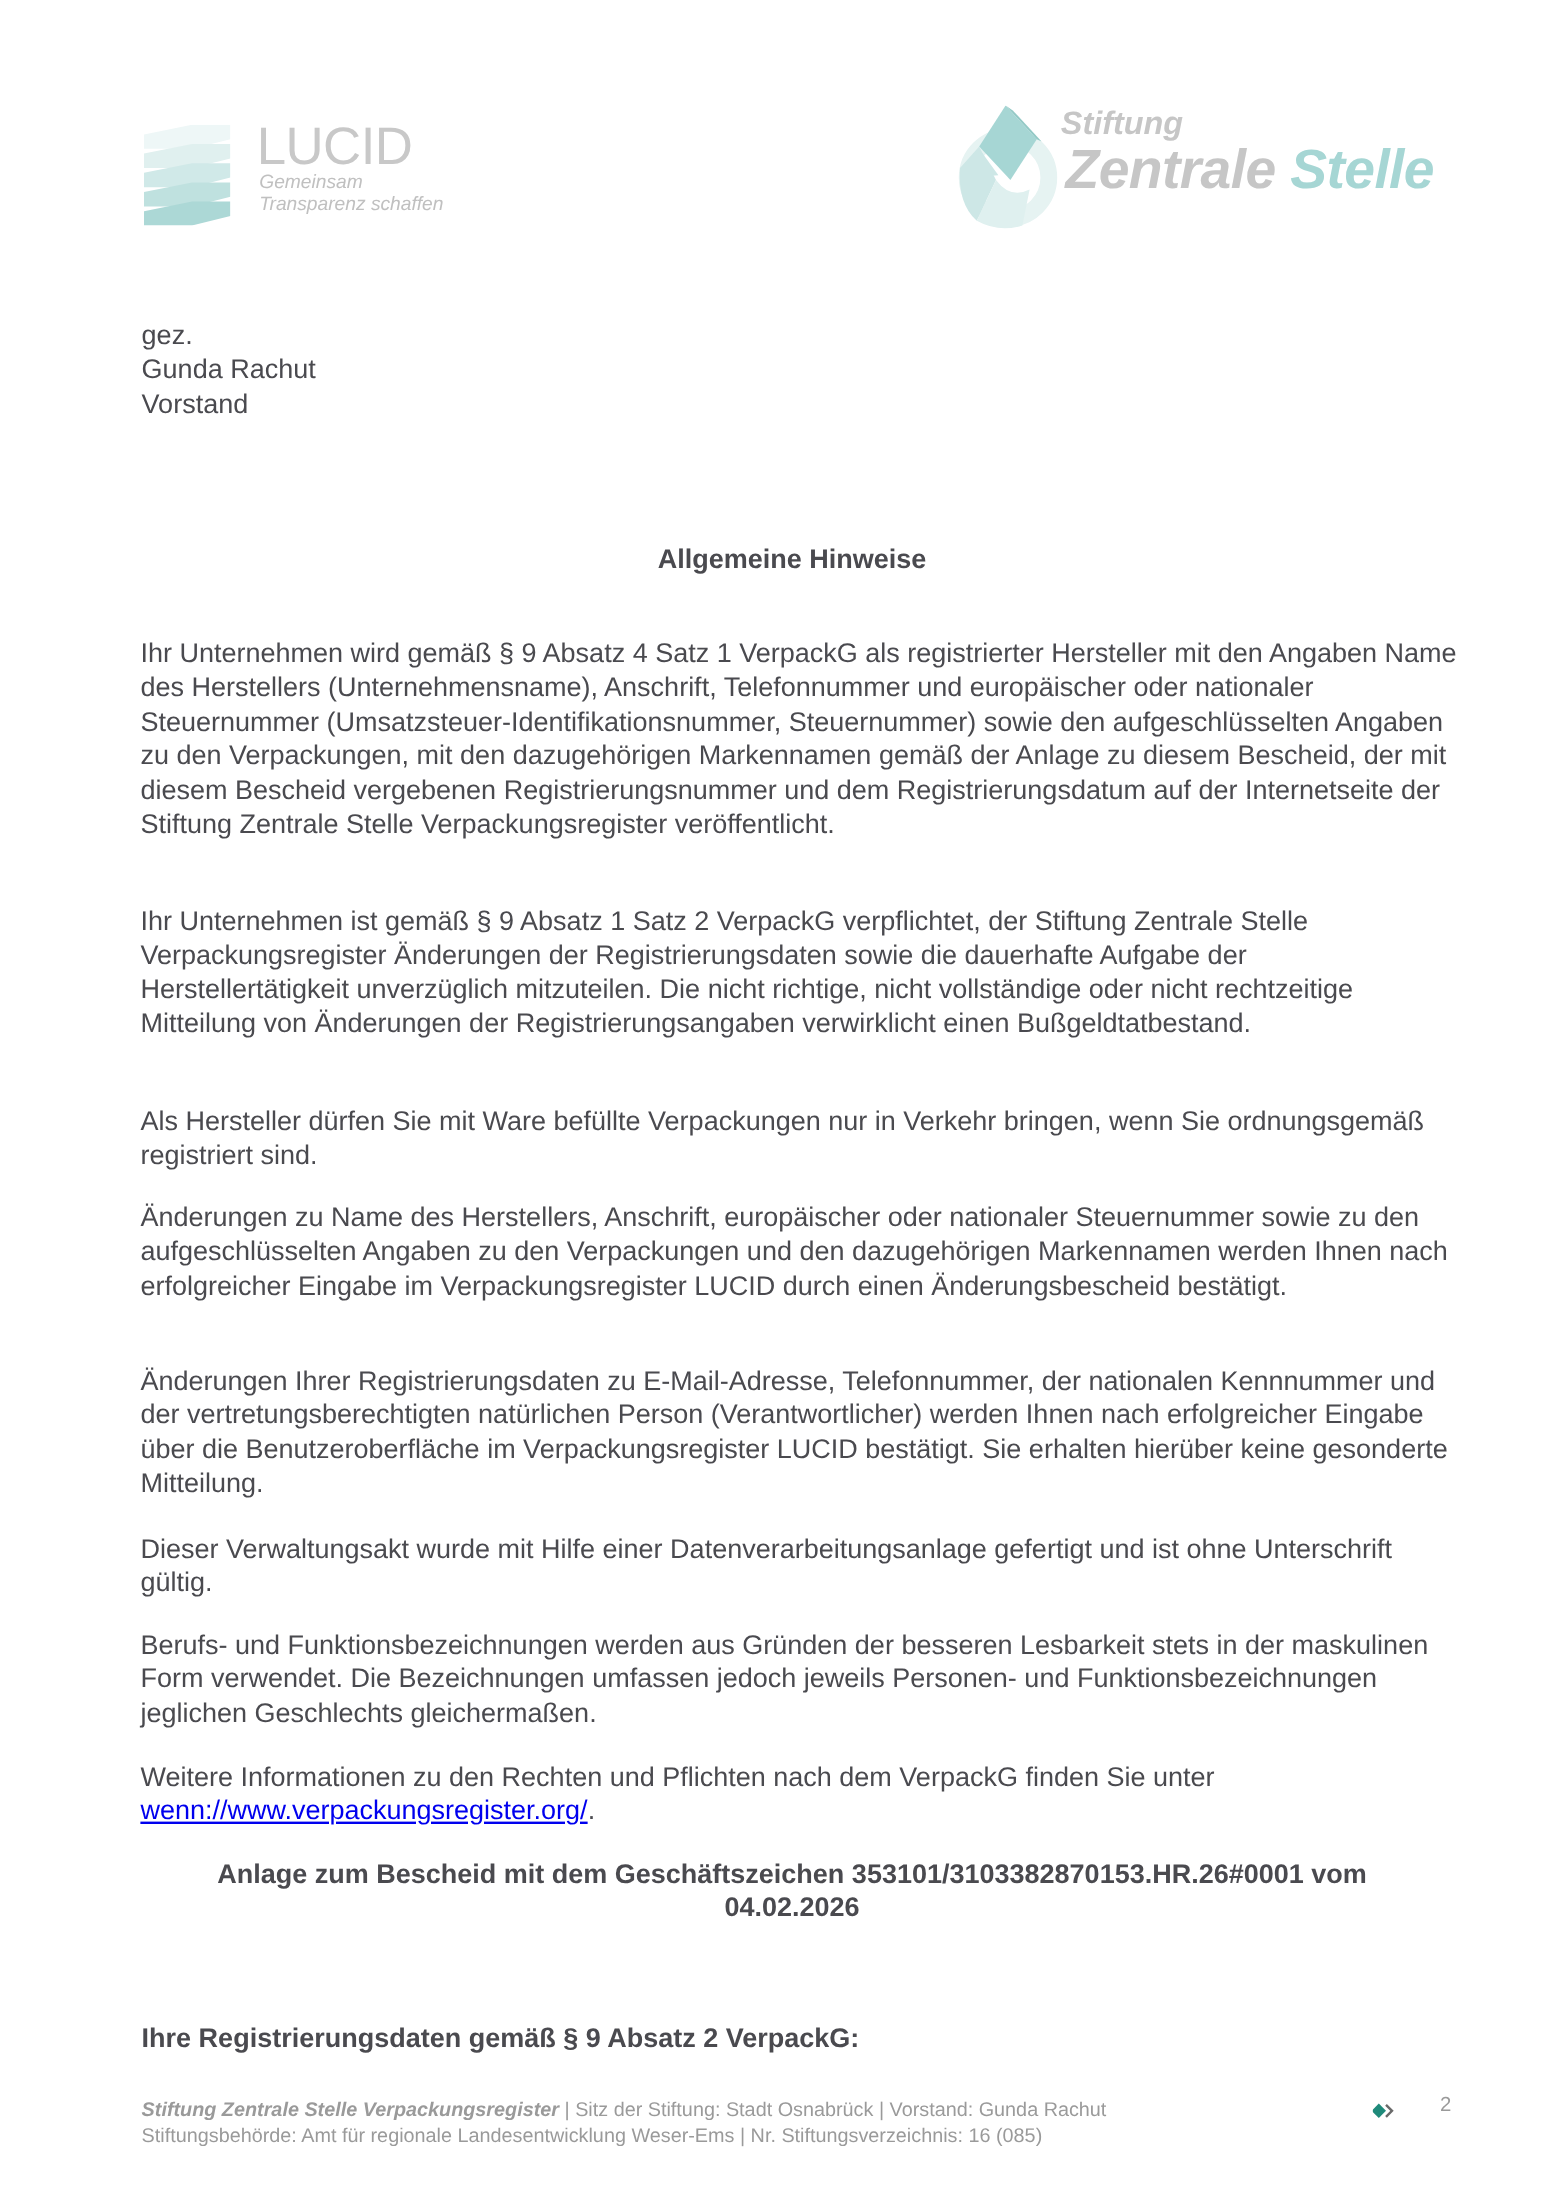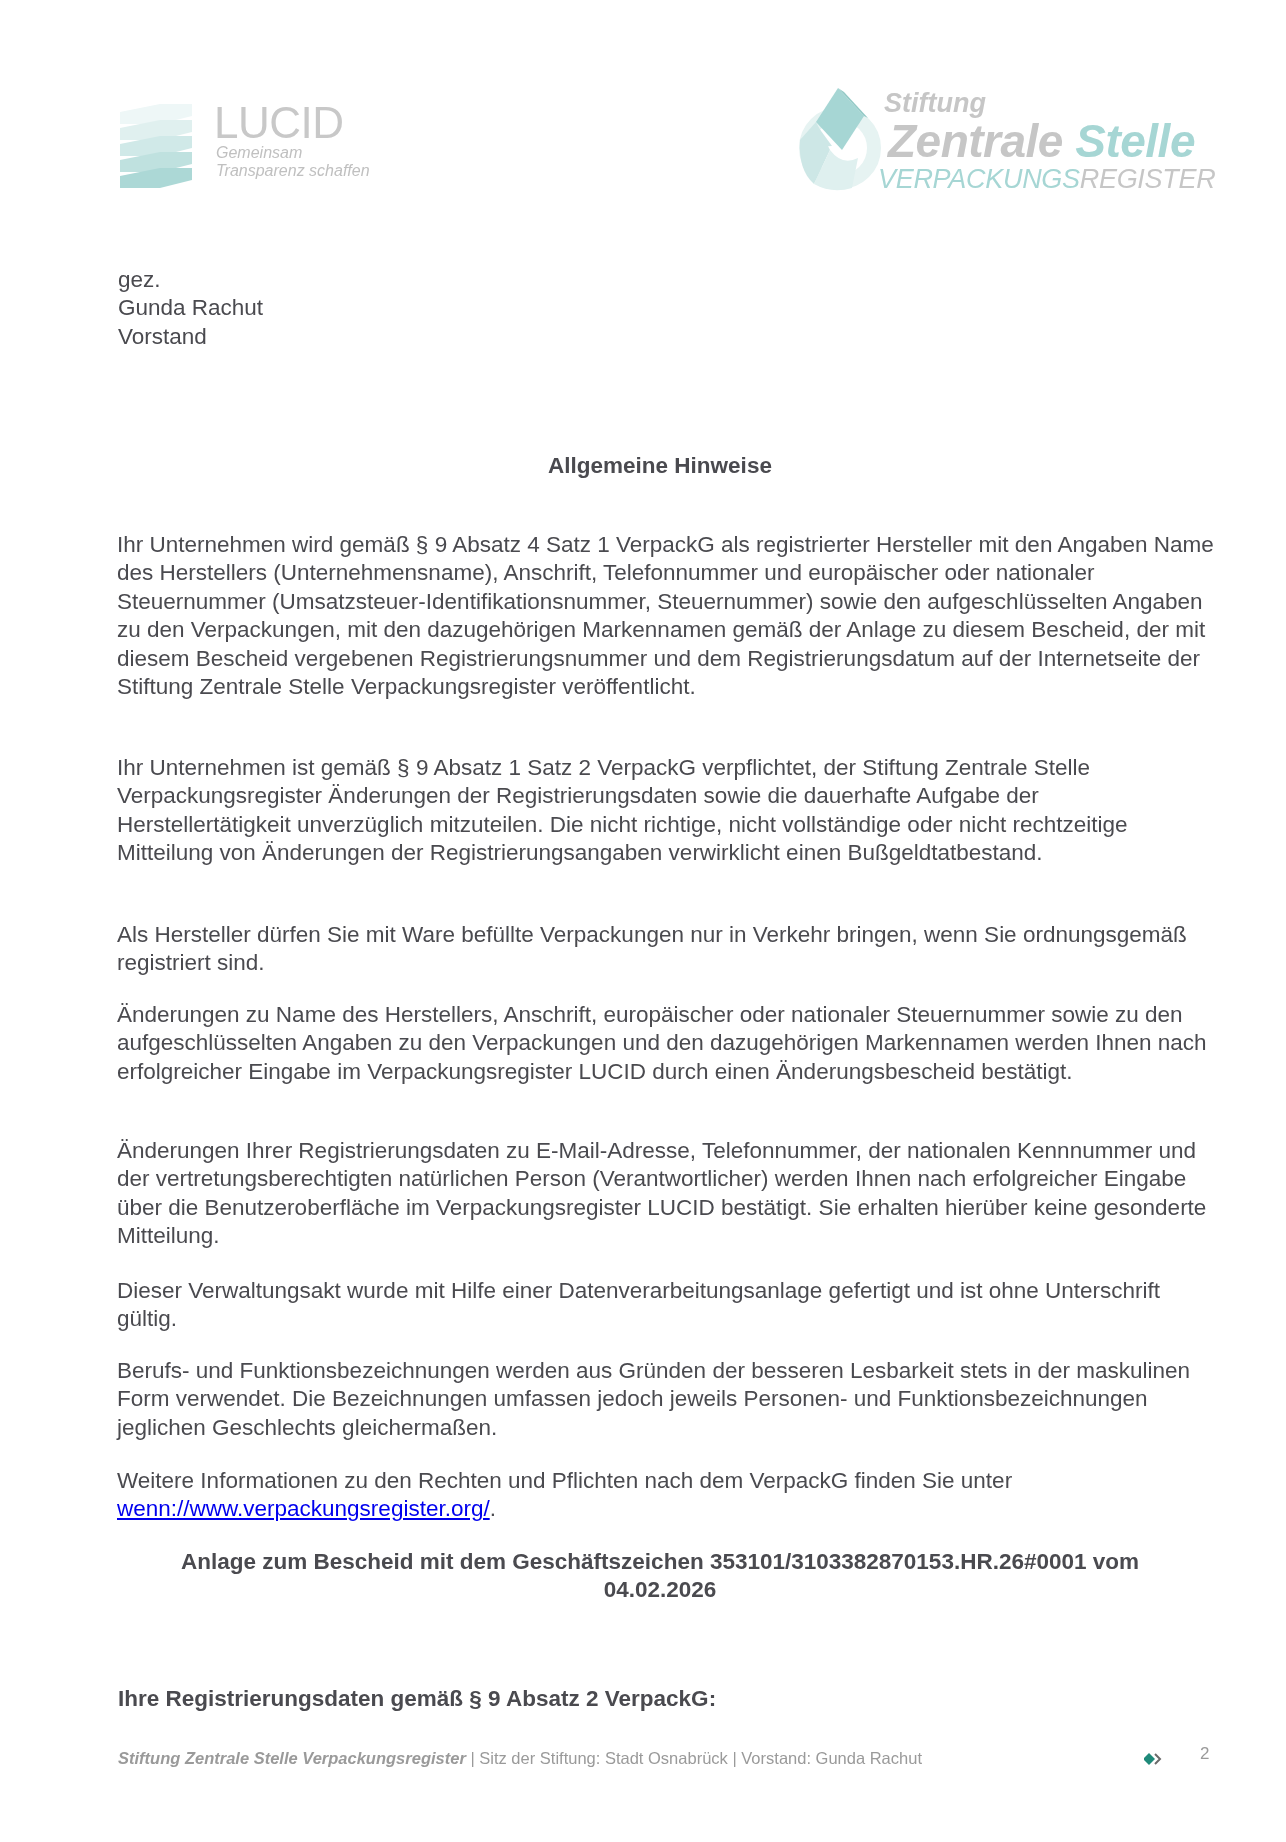--- a/index.html
+++ b/index.html
@@ -69,21 +69,20 @@
   <svg id="zsvr-mark" viewBox="0 0 90 104">
     <circle cx="48" cy="60" r="34" fill="none" stroke="#e6f3f2" stroke-width="14"></circle>
     <path d="M14,60 A34,34 0 0,1 24,36 L40,58 Z" fill="#cde7e6"></path>
     <path d="M8,52 L24,34 L38,62 L22,96 Q6,82 8,52 Z" fill="#cde7e6"></path>
     <path d="M22,96 L38,62 Q50,78 66,70 L60,100 Q40,106 22,96 Z" fill="#dff0ef"></path>
     <polygon points="46,0 72,28 50,62 24,34" fill="#a6d6d4"></polygon>
     <polygon points="46,0 72,28 76,30 52,4" fill="#93c9c6"></polygon>
   </svg>
   <div id="zsvr-stiftung">Stiftung</div>
   <div id="zsvr-zentrale"><span>Zentrale </span><span class="accent">Stelle</span></div>
-  <div id="zsvr-register"><span>VERPACKUNGS</span><span class="grey">REGISTER</span></div>
 </div>
 
 <div id="signature" class="abs txt">
   <div>gez.</div>
   <div>Gunda Rachut</div>
   <div>Vorstand</div>
 </div>
 
 <div id="heading" class="abs txt">Allgemeine Hinweise</div>
 
@@ -98,18 +97,19 @@
 
 <div id="anlage" class="abs txt">
   <div>Anlage zum Bescheid mit dem Geschäftszeichen 353101/3103382870153.HR.26#0001 vom</div>
   <div>04.02.2026</div>
 </div>
 
 <div id="reg-heading" class="abs txt">Ihre Registrierungsdaten gemäß § 9 Absatz 2 VerpackG:</div>
 
 <div id="footer" class="abs">
   <div><b>Stiftung Zentrale Stelle Verpackungsregister</b><span> | Sitz der Stiftung: Stadt Osnabrück | Vorstand: Gunda Rachut</span></div>
+  <div>Stiftungsbehörde: Amt für regionale Landesentwicklung Weser-Ems | Nr. Stiftungsverzeichnis: 16 (085)</div>
 </div>
 <svg id="footer-icon" class="abs" viewBox="0 0 18 14">
   <polygon points="5,1 11,7 5,13 -1,7" fill="#1f8a7a"></polygon>
   <polyline points="11,2 16,7 11,12" fill="none" stroke="#6a6a6a" stroke-width="2"></polyline>
 </svg>
 <div id="page-number" class="abs">2</div>
 
 </body></html>

